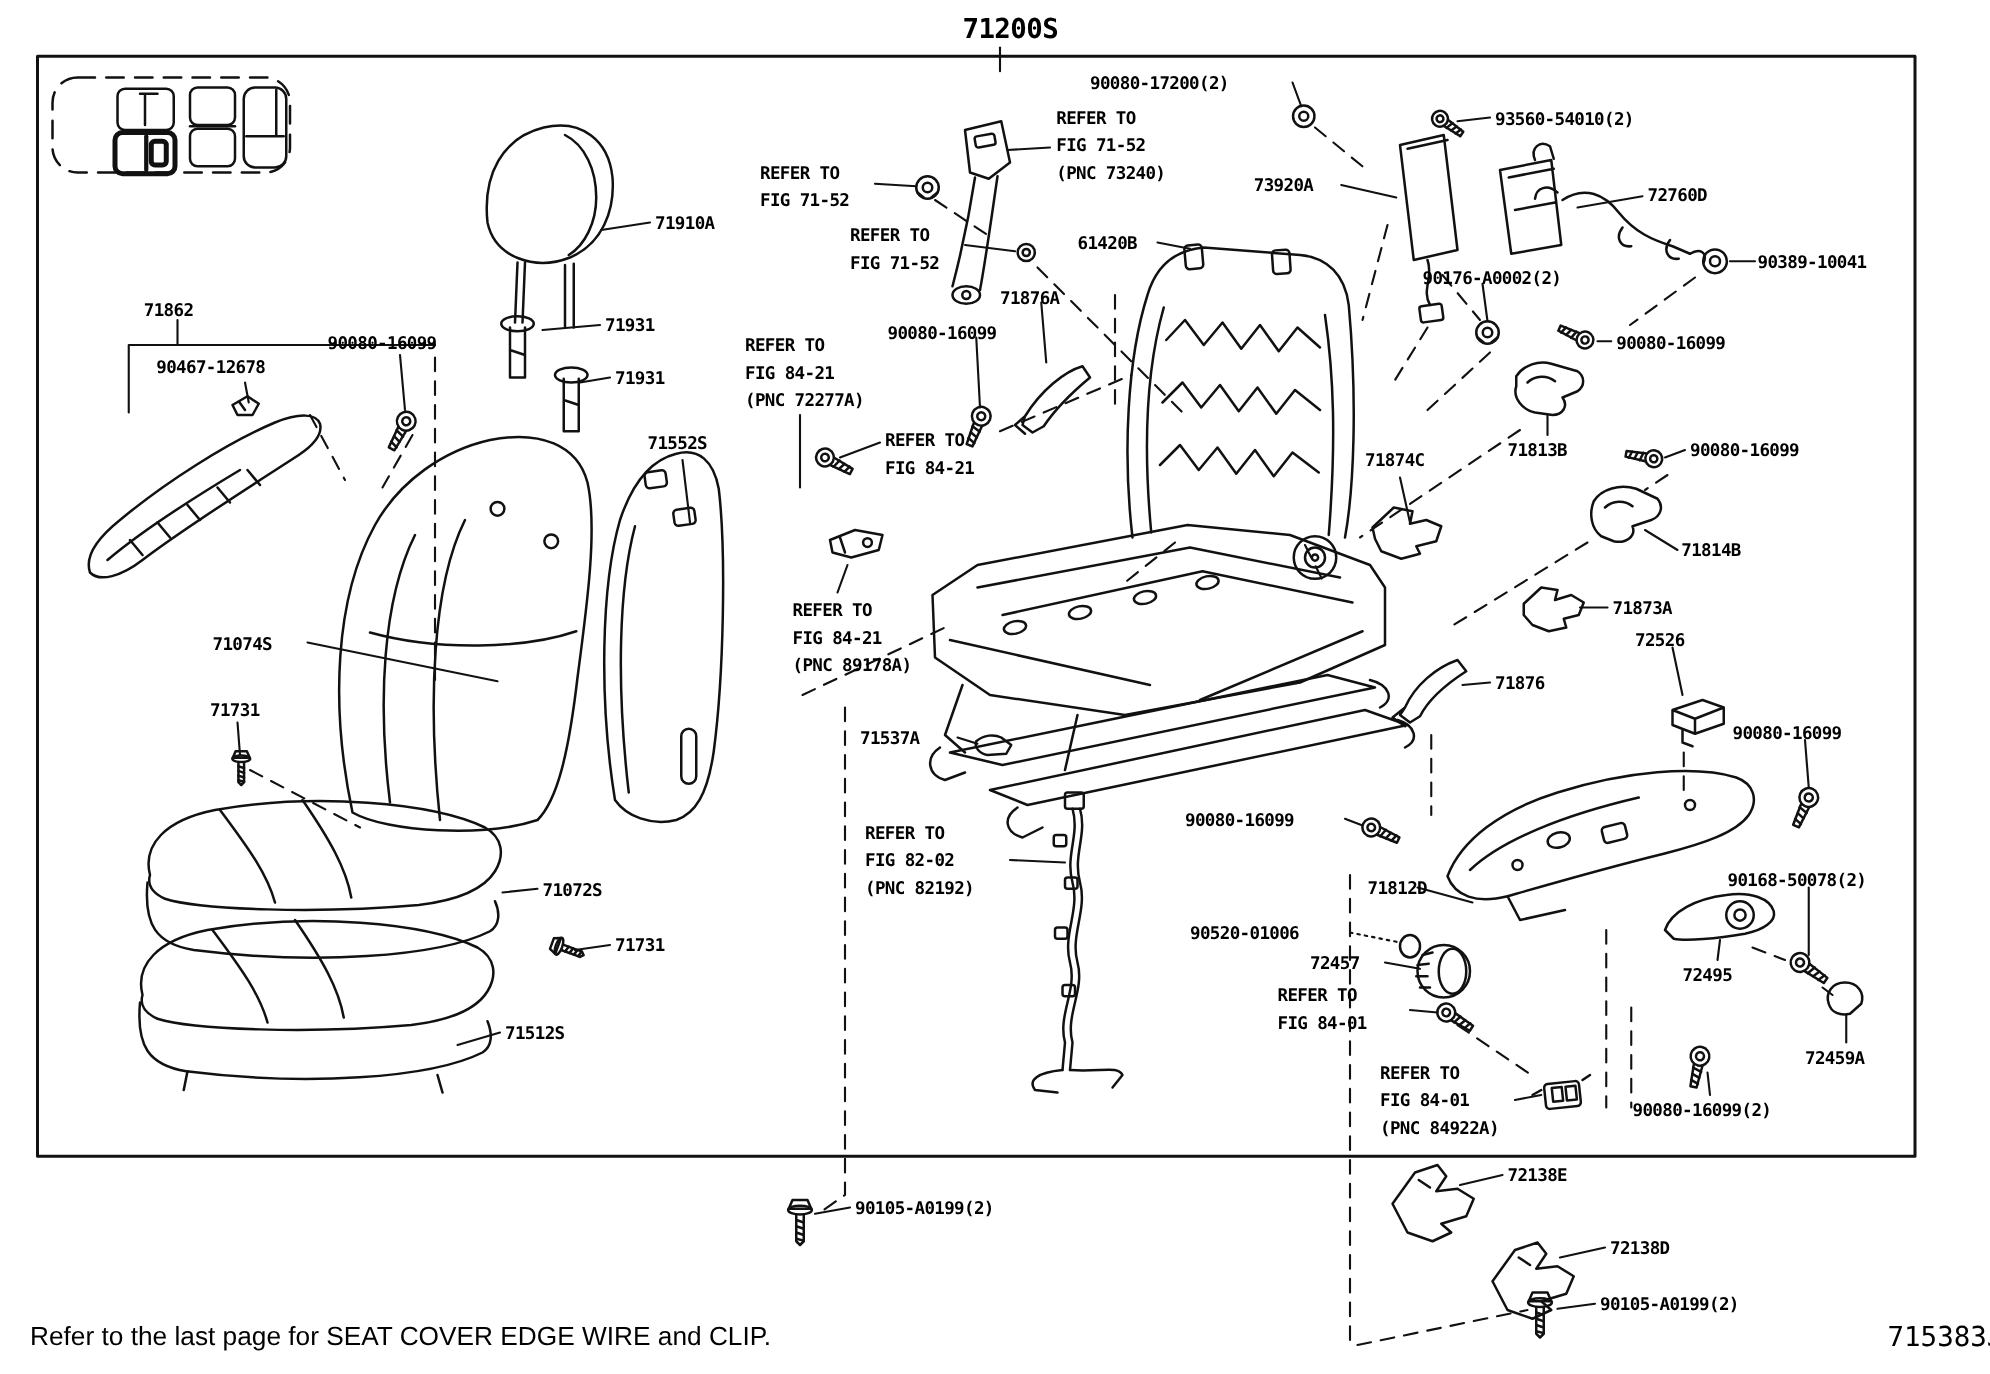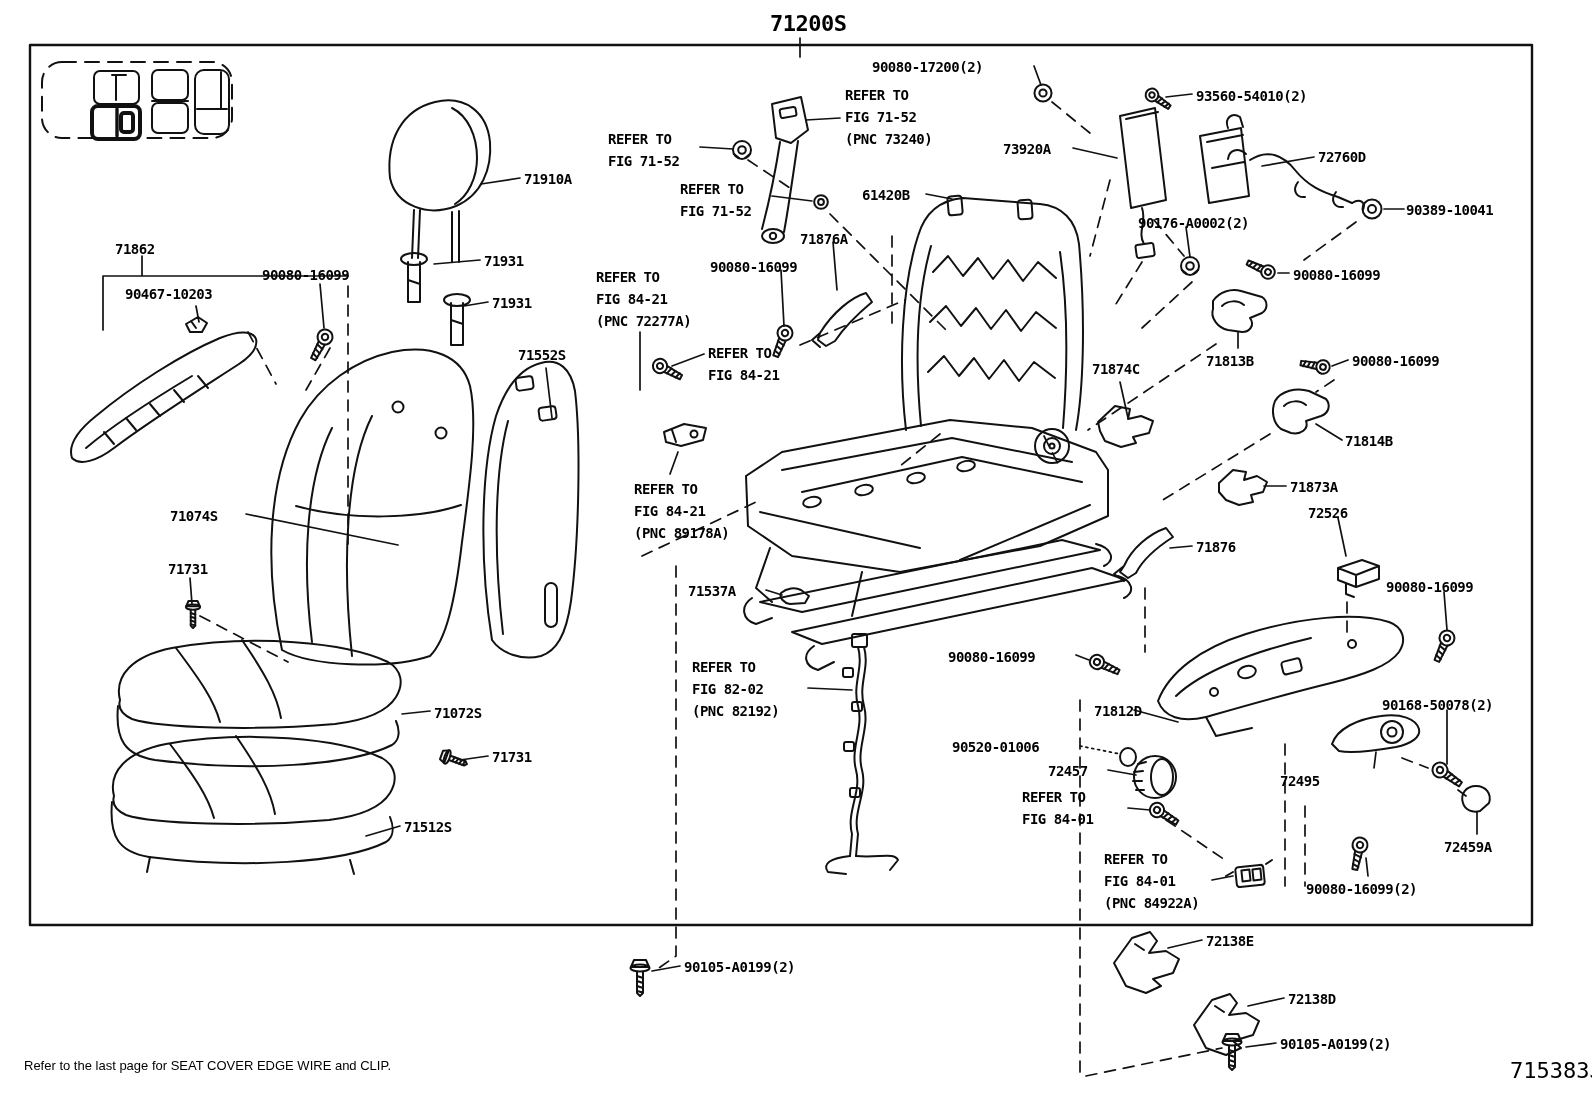--- a/index.html
+++ b/index.html
@@ -3,21 +3,21 @@
 <meta charset="utf-8">
 <style>
   html,body{margin:0;padding:0;background:#ffffff;}
   #stage{position:relative;width:1592px;height:1099px;background:#fff;overflow:hidden;
          font-family:"DejaVu Sans Mono", monospace;}
   #art{position:absolute;left:0;top:0;}
   .lbl{position:absolute;color:#000;font-weight:bold;font-size:14px;line-height:22px;
        letter-spacing:-0.5px;white-space:pre-line;z-index:5;}
   .lbl.big{font-size:22px;line-height:24px;}
   .note{position:absolute;font-family:"Liberation Sans", sans-serif;font-weight:normal;
-        font-size:13px;color:#000;white-space:pre;z-index:5;}
+        font-size:21px;color:#000;white-space:pre;z-index:5;}
   .code{position:absolute;font-size:22px;font-weight:normal;color:#000;z-index:5;}
   svg *{vector-effect:non-scaling-stroke;}
 </style>
 </head>
 <body>
 
 <div id="stage">
 
 <svg id="art" width="1592" height="1099" viewBox="0 0 1592 1099" fill="none" stroke="#111" stroke-width="2" stroke-linecap="round" stroke-linejoin="round">
 
@@ -367,21 +367,21 @@
   <div class="lbl" style="left:1196px;top:85px">93560-54010(2)</div>
   <div class="lbl" style="left:1318px;top:146px">72760D</div>
   <div class="lbl" style="left:1406px;top:199px">90389-10041</div>
   <div class="lbl" style="left:524px;top:168px">71910A</div>
   <div class="lbl" style="left:862px;top:184px">61420B</div>
   <div class="lbl" style="left:1138px;top:212px">90176-A0002(2)</div>
   <div class="lbl" style="left:800px;top:228px">71876A</div>
   <div class="lbl" style="left:710px;top:256px">90080-16099</div>
   <div class="lbl" style="left:1293px;top:264px">90080-16099</div>
   <div class="lbl" style="left:115px;top:238px">71862</div>
-  <div class="lbl" style="left:125px;top:283px">90467-10203</div>
+  <div class="lbl" style="left:125px;top:283px">90467-12678</div>
   <div class="lbl" style="left:262px;top:264px">90080-16099</div>
   <div class="lbl" style="left:484px;top:250px">71931</div>
   <div class="lbl" style="left:492px;top:292px">71931</div>
   <div class="lbl" style="left:518px;top:344px">71552S</div>
   <div class="lbl" style="left:596px;top:266px">REFER TO
 FIG 84-21
 (PNC 72277A)</div>
   <div class="lbl" style="left:708px;top:342px">REFER TO
 FIG 84-21</div>
   <div class="lbl" style="left:1092px;top:358px">71874C</div>
@@ -400,21 +400,21 @@
   <div class="lbl" style="left:948px;top:646px">90080-16099</div>
   <div class="lbl" style="left:692px;top:656px">REFER TO
 FIG 82-02
 (PNC 82192)</div>
   <div class="lbl" style="left:1094px;top:700px">71812D</div>
   <div class="lbl" style="left:952px;top:736px">90520-01006</div>
   <div class="lbl" style="left:1048px;top:760px">72457</div>
   <div class="lbl" style="left:1022px;top:786px">REFER TO
 FIG 84-01</div>
   <div class="lbl" style="left:1382px;top:694px">90168-50078(2)</div>
-  <div class="lbl" style="left:1280px;top:770px">72495</div>
+  <div class="lbl" style="left:1346px;top:770px">72495</div>
   <div class="lbl" style="left:1444px;top:836px">72459A</div>
   <div class="lbl" style="left:1306px;top:878px">90080-16099(2)</div>
   <div class="lbl" style="left:1104px;top:848px">REFER TO
 FIG 84-01
 (PNC 84922A)</div>
   <div class="lbl" style="left:434px;top:702px">71072S</div>
   <div class="lbl" style="left:492px;top:746px">71731</div>
   <div class="lbl" style="left:404px;top:816px">71512S</div>
   <div class="lbl" style="left:168px;top:558px">71731</div>
   <div class="lbl" style="left:684px;top:956px">90105-A0199(2)</div>

